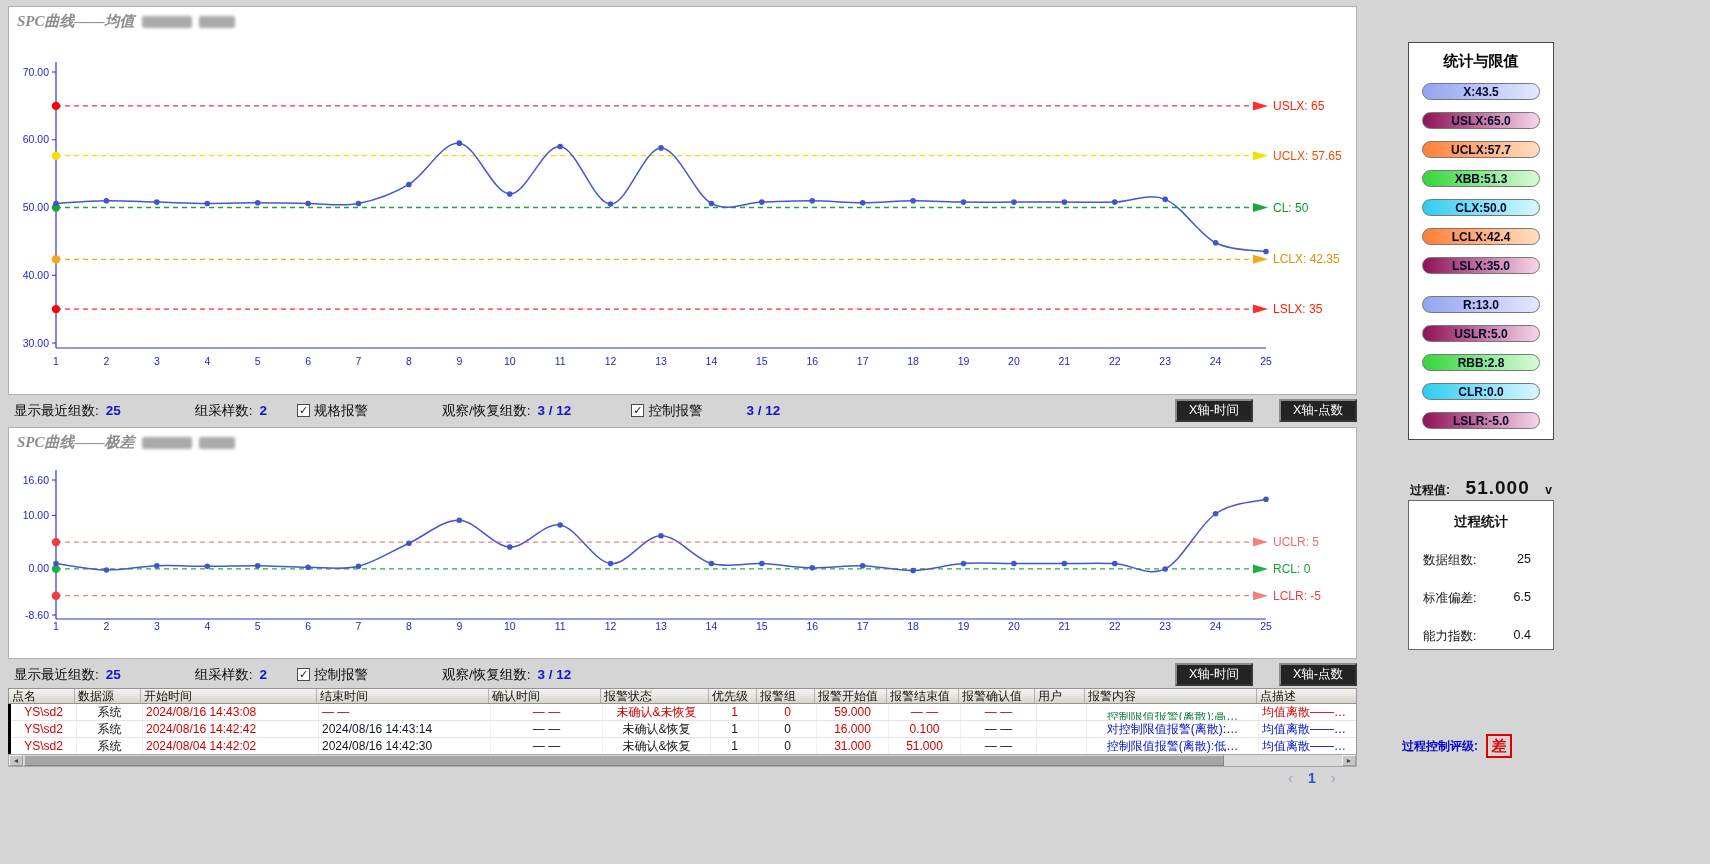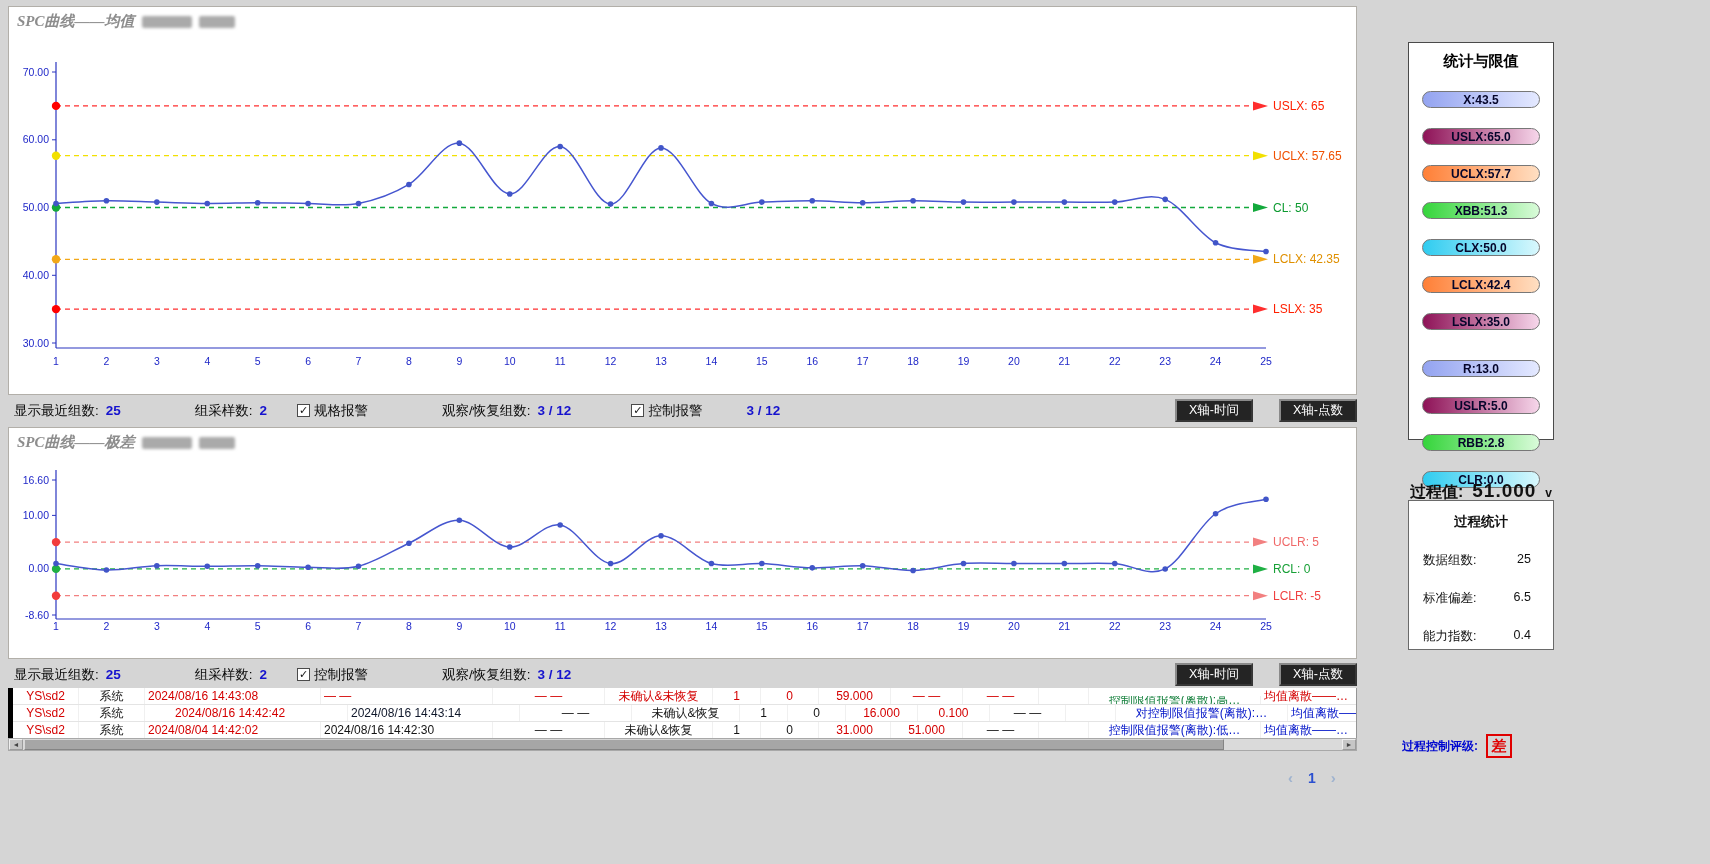--- a/index.html
+++ b/index.html
@@ -19,21 +19,21 @@
   .cbbox{width:13px;height:13px;border:1px solid #4a4a4a;background:#fff;font-size:11px;
        line-height:11px;text-align:center;color:#111;}
   .xbtn{background:#242424;color:#fff;border:2px outset #8a8a8a;font-size:12.5px;height:23px;
        padding:1px 12px;font-family:inherit;white-space:nowrap;cursor:pointer;}
   
   .tablewrap{position:absolute;left:8px;top:688px;width:1349px;}
   .thead{display:flex;height:16px;background:linear-gradient(#f6f5f2,#d8d4cb);
        border:1px solid #949494;overflow:hidden;}
   .hcell{flex:0 0 auto;font-size:12px;color:#111;border-right:1px solid #b5b1a8;
        display:flex;align-items:center;padding:0 3px;white-space:nowrap;overflow:hidden;}
-  .tbody{height:50px;overflow:hidden;background:#fff;border-left:5px solid #000000;
+  .tbody{height:50px;overflow:hidden;background:#fff;border-left:3px solid #000000;
        border-right:1px solid #949494;}
   .trow{display:flex;height:17px;border-bottom:1px solid #e4e4e4;background:#fff;}
   .tcell{flex:0 0 auto;font-size:12px;display:flex;align-items:center;padding:0 3px;
        white-space:nowrap;overflow:hidden;border-right:1px solid #f0f0f0;}
   .hscroll{position:relative;height:13px;background:#dadada;border:1px solid #a8a8a8;}
   .sb-arrow{position:absolute;top:0;width:14px;height:11px;background:#c6c6c6;border:1px outset #efefef;
        font-size:7px;line-height:10px;text-align:center;color:#444;}
   .sb-thumb{position:absolute;left:15px;top:0;width:1200px;height:11px;background:#a6a6a6;
        border:1px outset #d8d8d8;}
   .pager{position:absolute;left:1288px;top:769px;display:flex;gap:15px;align-items:center;
@@ -41,24 +41,24 @@
   .pprev,.pnext{color:#9fb3cf;font-weight:bold;cursor:pointer;}
   .pnum{color:#2b50d0;font-weight:bold;font-size:14px;cursor:pointer;}
   
   .limits-panel{position:absolute;left:1408px;top:42px;width:146px;height:398px;background:#fff;
        border:1px solid #4a4a4a;}
   .limits-title{text-align:center;font-size:15px;font-weight:bold;padding-top:9px;color:#000;}
   .pills{display:flex;flex-direction:column;gap:12px;align-items:center;margin-top:12px;}
   .pills-gap{margin-top:22px;}
   .pill{width:118px;height:17px;border-radius:9px;border:1px solid #777;display:flex;
        align-items:center;justify-content:center;font-size:12px;font-weight:bold;color:#05052a;
-       white-space:nowrap;margin-top:8px;}
+       white-space:nowrap;}
   .process-value{position:absolute;left:1408px;top:454px;width:146px;display:flex;
        align-items:baseline;justify-content:space-between;padding:0 2px;}
-  .pv-label{font-size:16px;font-weight:bold;margin-top:28px;}
+  .pv-label{font-size:12px;font-weight:bold;margin-top:28px;}
   .pv-num{font-size:19px;font-weight:bold;letter-spacing:1px;}
   .pv-unit{font-size:12px;font-weight:bold;}
   .stats-panel{position:absolute;left:1408px;top:492px;width:146px;height:150px;background:#fff;
        border:1px solid #6a6a6a;margin-top:8px;}
   .stats-title{text-align:center;font-size:13.5px;font-weight:bold;padding-top:12px;}
   .srow{display:flex;justify-content:space-between;padding:0 22px 0 14px;font-size:12.5px;
        margin-top:21px;}
   .rating{position:absolute;left:1402px;top:734px;display:flex;align-items:center;}
   .rating-label{color:#0008d0;font-weight:bold;font-size:12px;white-space:nowrap;}
   .rating-box{width:26px;height:24px;border:2px solid #e00000;color:#e00000;font-weight:bold;
@@ -274,41 +274,57 @@
       <span class="cbbox">✓</span>
       <span>控制报警</span>
     </span>
     <span class="lbl" style="margin-left:74px">观察/恢复组数:</span>
     <span class="val">3 / 12</span>
     <button class="xbtn" style="margin-left:auto">X轴-时间</button>
     <button class="xbtn" style="margin-left:26px">X轴-点数</button>
   </div>
 
   <div class="tablewrap">
+    <div class="thead" id="thead">
+        <div class="hcell" style="width: 66px;">点名</div>
+        <div class="hcell" style="width: 66px;">数据源</div>
+        <div class="hcell" style="width: 176px;">开始时间</div>
+        <div class="hcell" style="width: 172px;">结束时间</div>
+        <div class="hcell" style="width: 112px;">确认时间</div>
+        <div class="hcell" style="width: 108px;">报警状态</div>
+        <div class="hcell" style="width: 48px;">优先级</div>
+        <div class="hcell" style="width: 58px;">报警组</div>
+        <div class="hcell" style="width: 72px;">报警开始值</div>
+        <div class="hcell" style="width: 72px;">报警结束值</div>
+        <div class="hcell" style="width: 76px;">报警确认值</div>
+        <div class="hcell" style="width: 50px;">用户</div>
+        <div class="hcell" style="width: 172px;">报警内容</div>
+        <div class="hcell" style="width: 140px;">点描述</div>
+      </div>
     <div class="tbody" id="tbody">
         <div class="trow">
           <div class="tcell" style="width: 66px; justify-content: center; color: rgb(212, 0, 0);">YS\sd2</div>
           <div class="tcell" style="width: 66px; justify-content: center; color: rgb(20, 20, 20);">系统</div>
           <div class="tcell" style="width: 176px; justify-content: flex-start; color: rgb(212, 0, 0);">2024/08/16 14:43:08</div>
           <div class="tcell" style="width: 172px; justify-content: flex-start; color: rgb(212, 0, 0);">— —</div>
           <div class="tcell" style="width: 112px; justify-content: center; color: rgb(212, 0, 0);">— —</div>
           <div class="tcell" style="width: 108px; justify-content: center; color: rgb(212, 0, 0);">未确认&amp;未恢复</div>
           <div class="tcell" style="width: 48px; justify-content: center; color: rgb(212, 0, 0);">1</div>
           <div class="tcell" style="width: 58px; justify-content: center; color: rgb(212, 0, 0);">0</div>
           <div class="tcell" style="width: 72px; justify-content: center; color: rgb(212, 0, 0);">59.000</div>
           <div class="tcell" style="width: 72px; justify-content: center; color: rgb(212, 0, 0);">— —</div>
           <div class="tcell" style="width: 76px; justify-content: center; color: rgb(212, 0, 0);">— —</div>
           <div class="tcell" style="width: 50px; justify-content: center; color: rgb(20, 20, 20);"></div>
           <div class="tcell" style="width: 172px; justify-content: center; color: #15803d; margin-top: 8px;">控制限值报警(离散):高…</div>
           <div class="tcell" style="width: 140px; justify-content: flex-start; color: rgb(212, 0, 0);">均值离散——…</div>
         </div>
         <div class="trow">
           <div class="tcell" style="width: 66px; justify-content: center; color: rgb(212, 0, 0);">YS\sd2</div>
           <div class="tcell" style="width: 66px; justify-content: center; color: rgb(20, 20, 20);">系统</div>
-          <div class="tcell" style="width: 176px; justify-content: flex-start; color: rgb(212, 0, 0); margin-left: 27px;">2024/08/16 14:42:42</div>
+          <div class="tcell" style="width: 176px; justify-content: flex-start; color: rgb(212, 0, 0);">2024/08/16 14:42:42</div>
           <div class="tcell" style="width: 172px; justify-content: flex-start; color: #0f172a;">2024/08/16 14:43:14</div>
           <div class="tcell" style="width: 112px; justify-content: center; color: rgb(20, 20, 20);">— —</div>
           <div class="tcell" style="width: 108px; justify-content: center; color: rgb(20, 20, 20);">未确认&amp;恢复</div>
           <div class="tcell" style="width: 48px; justify-content: center; color: rgb(20, 20, 20);">1</div>
           <div class="tcell" style="width: 58px; justify-content: center; color: rgb(20, 20, 20);">0</div>
           <div class="tcell" style="width: 72px; justify-content: center; color: rgb(212, 0, 0);">16.000</div>
           <div class="tcell" style="width: 72px; justify-content: center; color: rgb(212, 0, 0);">0.100</div>
           <div class="tcell" style="width: 76px; justify-content: center; color: rgb(20, 20, 20);">— —</div>
           <div class="tcell" style="width: 50px; justify-content: center; color: rgb(20, 20, 20);"></div>
           <div class="tcell" style="width: 172px; justify-content: center; color: rgb(0, 19, 200);">对控制限值报警(离散):…</div>

